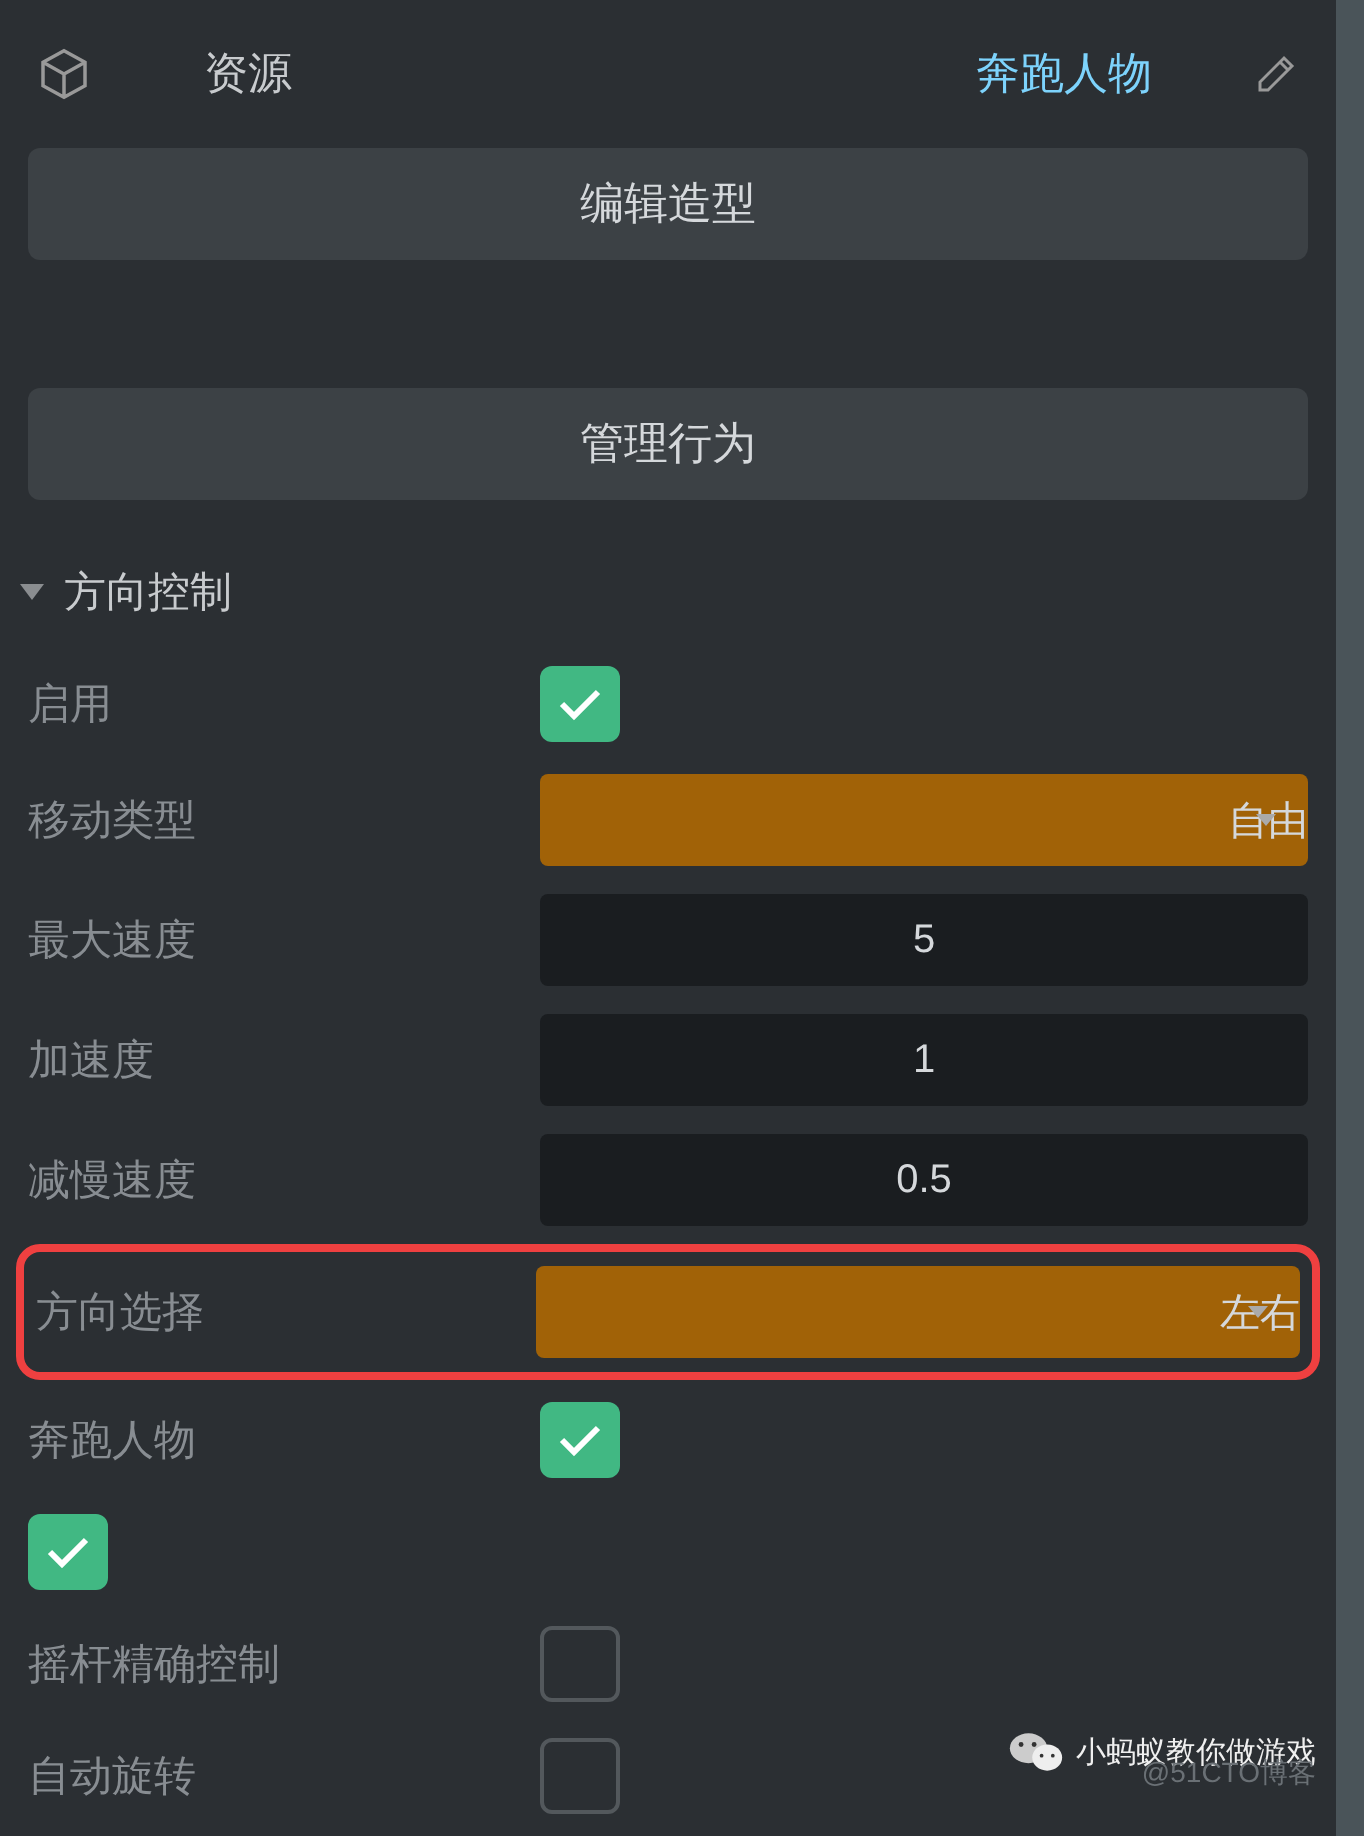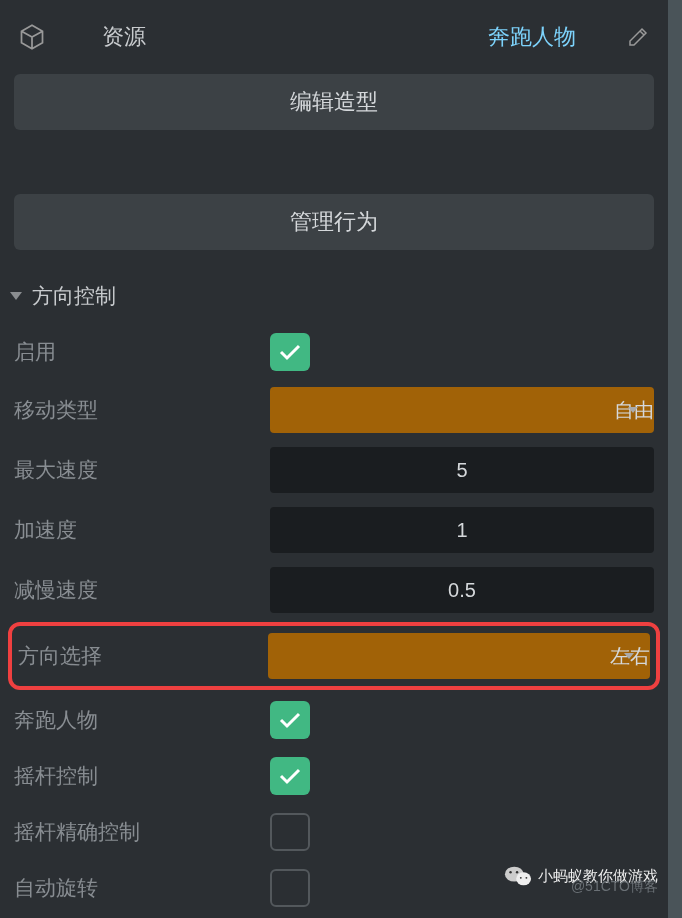--- a/index.html
+++ b/index.html
@@ -277,21 +277,20 @@
     <div class="row-control">
       <div class="checkbox checked">
         <svg class="checkmark" viewBox="0 0 24 18">
             <path d="M3 9 L9 15 L21 3"></path>
           </svg>
       </div>
     </div>
   </div>
 
   <div class="row">
-    <span class="row-label">摇杆控制</span>
     <div class="row-control">
       <div class="checkbox checked">
         <svg class="checkmark" viewBox="0 0 24 18">
             <path d="M3 9 L9 15 L21 3"></path>
           </svg>
       </div>
     </div>
   </div>
 
   <div class="row">

